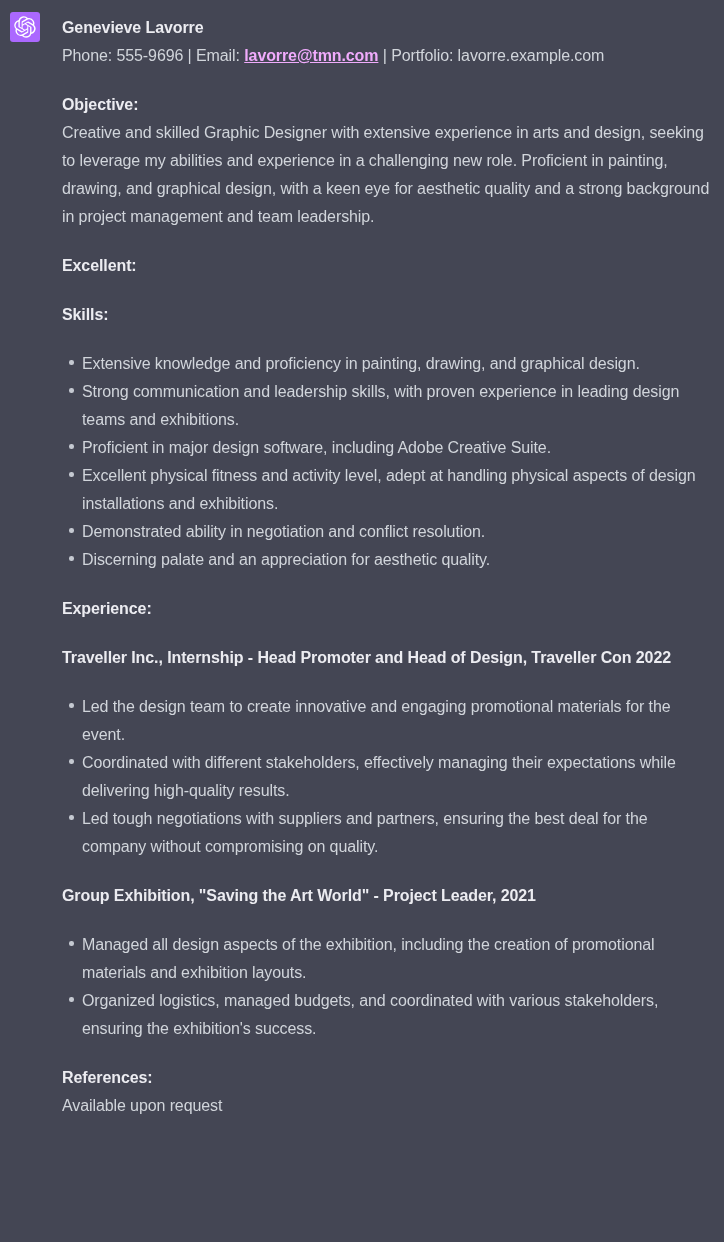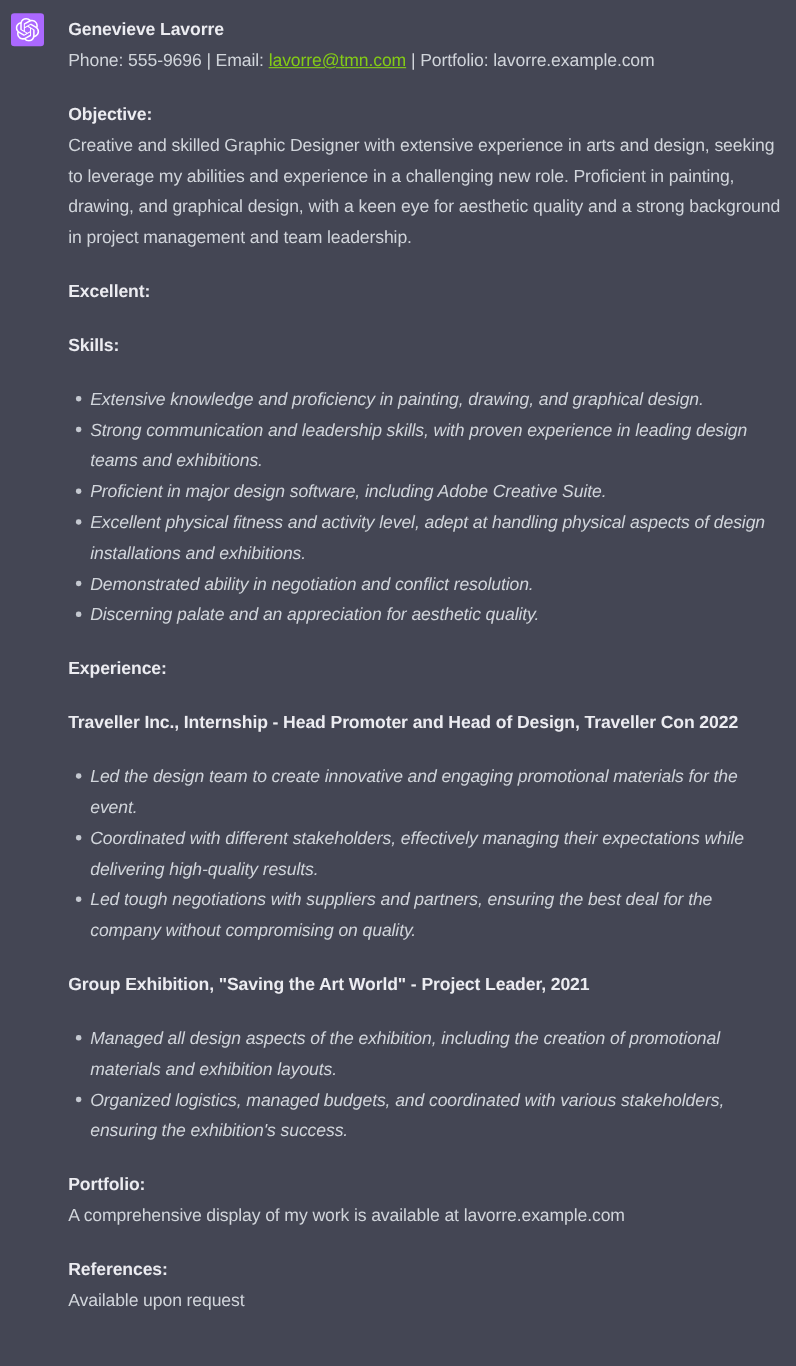--- a/index.html
+++ b/index.html
@@ -46,34 +46,33 @@
   }
   .content p {
     margin: 0 0 21px 0;
   }
   .content p:last-child { margin-bottom: 0; }
   .b {
     color: #ececf1;
     font-weight: 700;
   }
   a.email-link {
-    color: #84cc16;
-    font-weight: 400;
+    color: #f0abfc;
+    font-weight: 700;
     text-decoration: underline;
     cursor: pointer;
   }
   ul.bullets {
     list-style: none;
     margin: 0 0 21px 0;
     padding: 0;
   }
   ul.bullets li {
     position: relative;
     padding-left: 20px;
-    font-style: italic;
   }
   ul.bullets li::before {
     content: "";
     position: absolute;
     left: 7px;
     top: 10px;
     width: 4.5px;
     height: 4.5px;
     border-radius: 50%;
     background: #c5c9d1;
@@ -136,24 +135,20 @@
 
     <p>
       <span class="b">Group Exhibition, "Saving the Art World" - Project Leader, 2021</span>
     </p>
 
     <ul class="bullets">
       <li>Managed all design aspects of the exhibition, including the creation of promotional materials and exhibition layouts.</li>
       <li>Organized logistics, managed budgets, and coordinated with various stakeholders, ensuring the exhibition's success.</li>
     </ul>
 
-    <p>
-      <span class="b">Portfolio:</span><br>
-      <span>A comprehensive display of my work is available at lavorre.example.com</span>
-    </p>
 
     <p>
       <span class="b">References:</span><br>
       <span>Available upon request</span>
     </p>
 
   </div>
 </div>
 
 </body></html>

